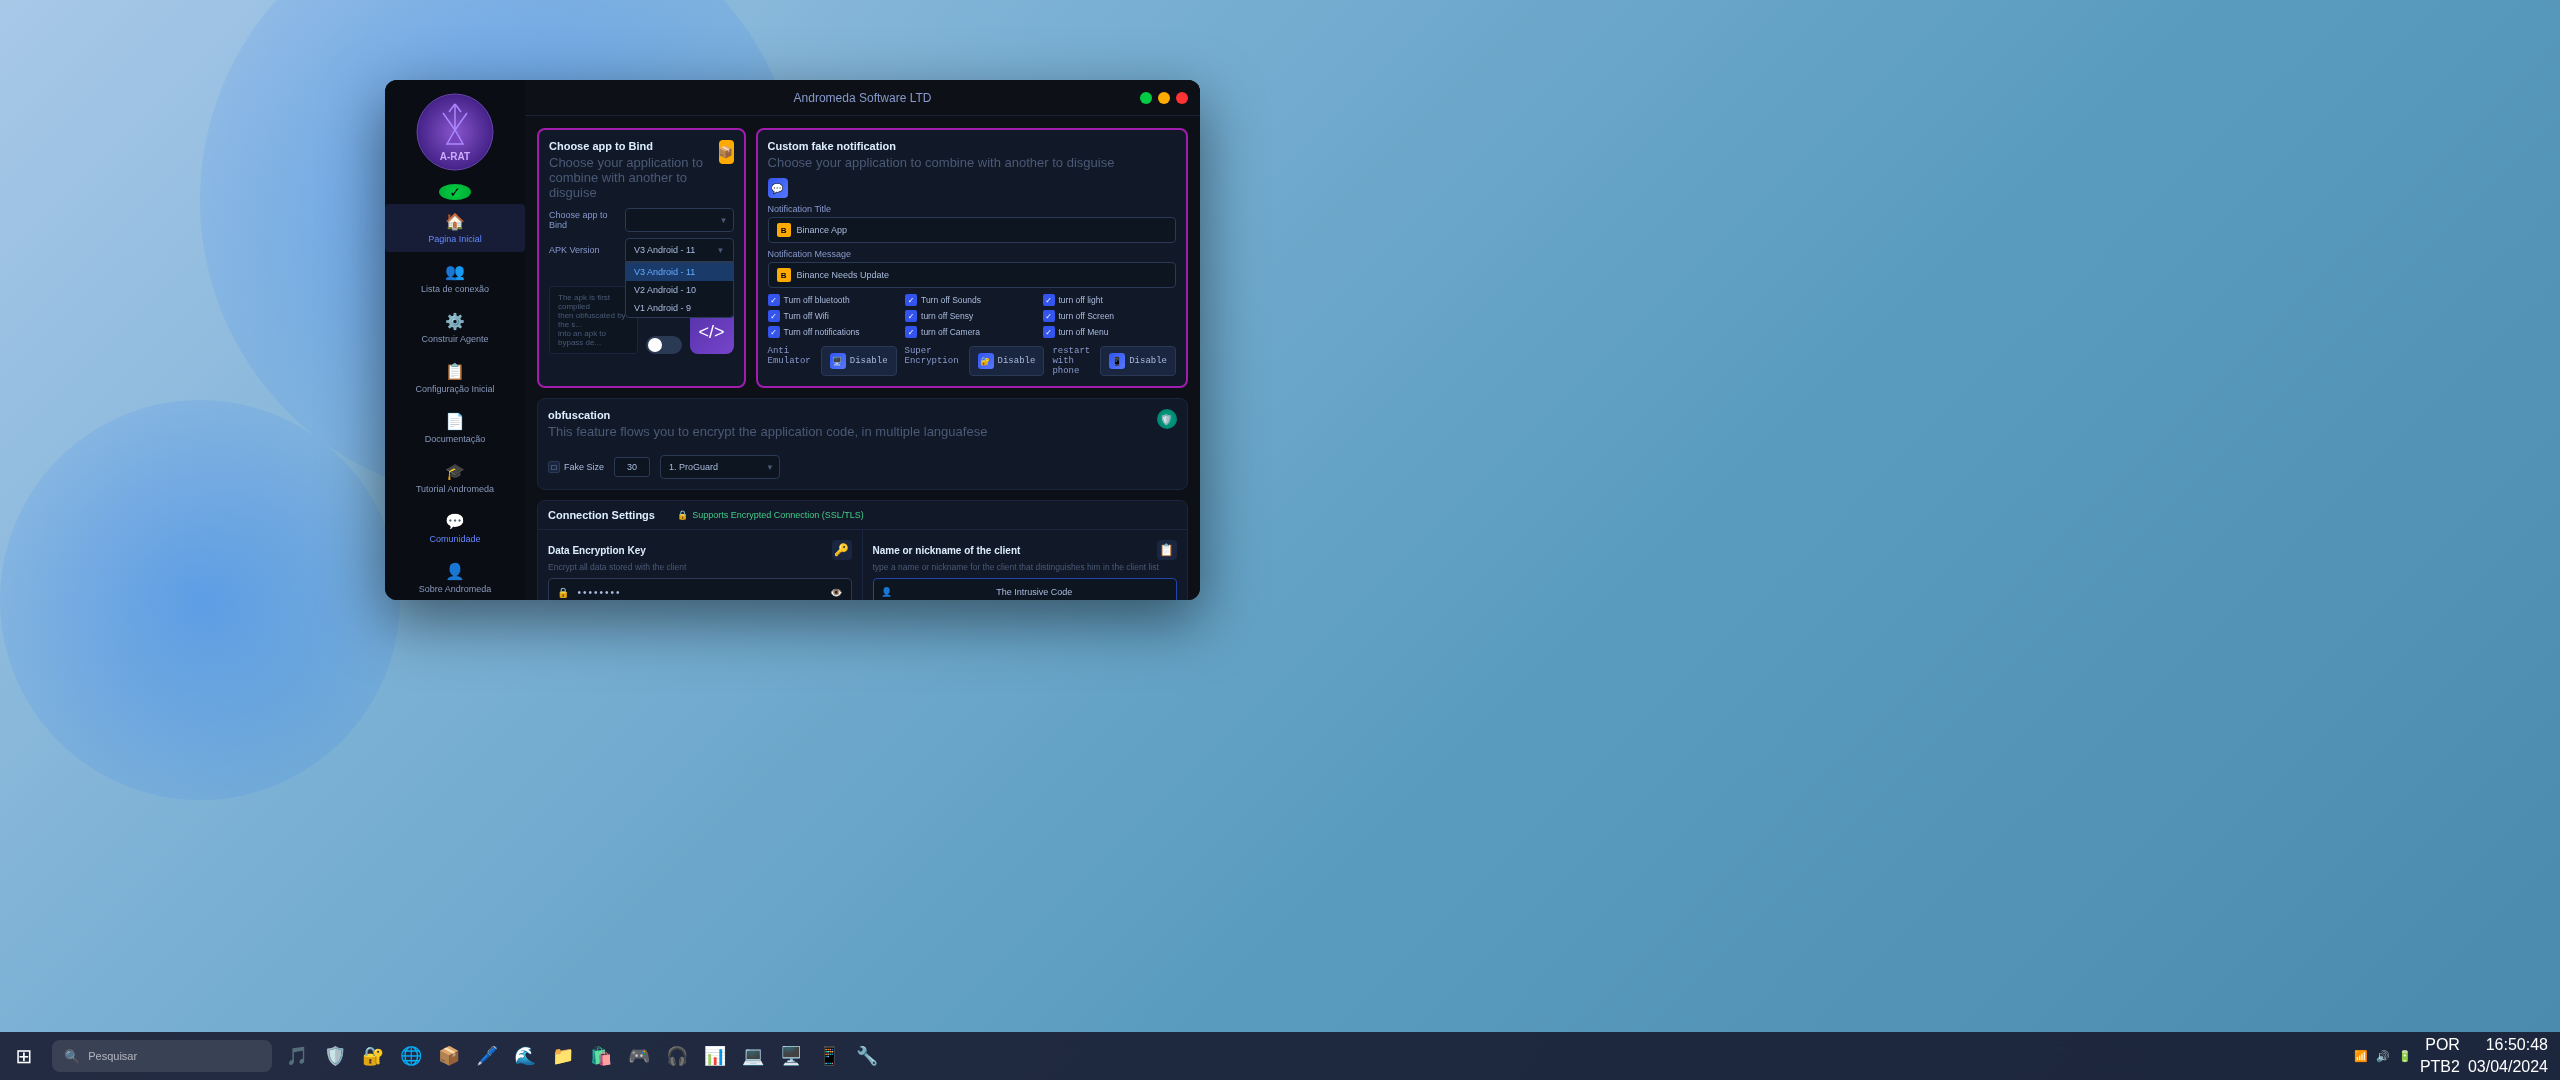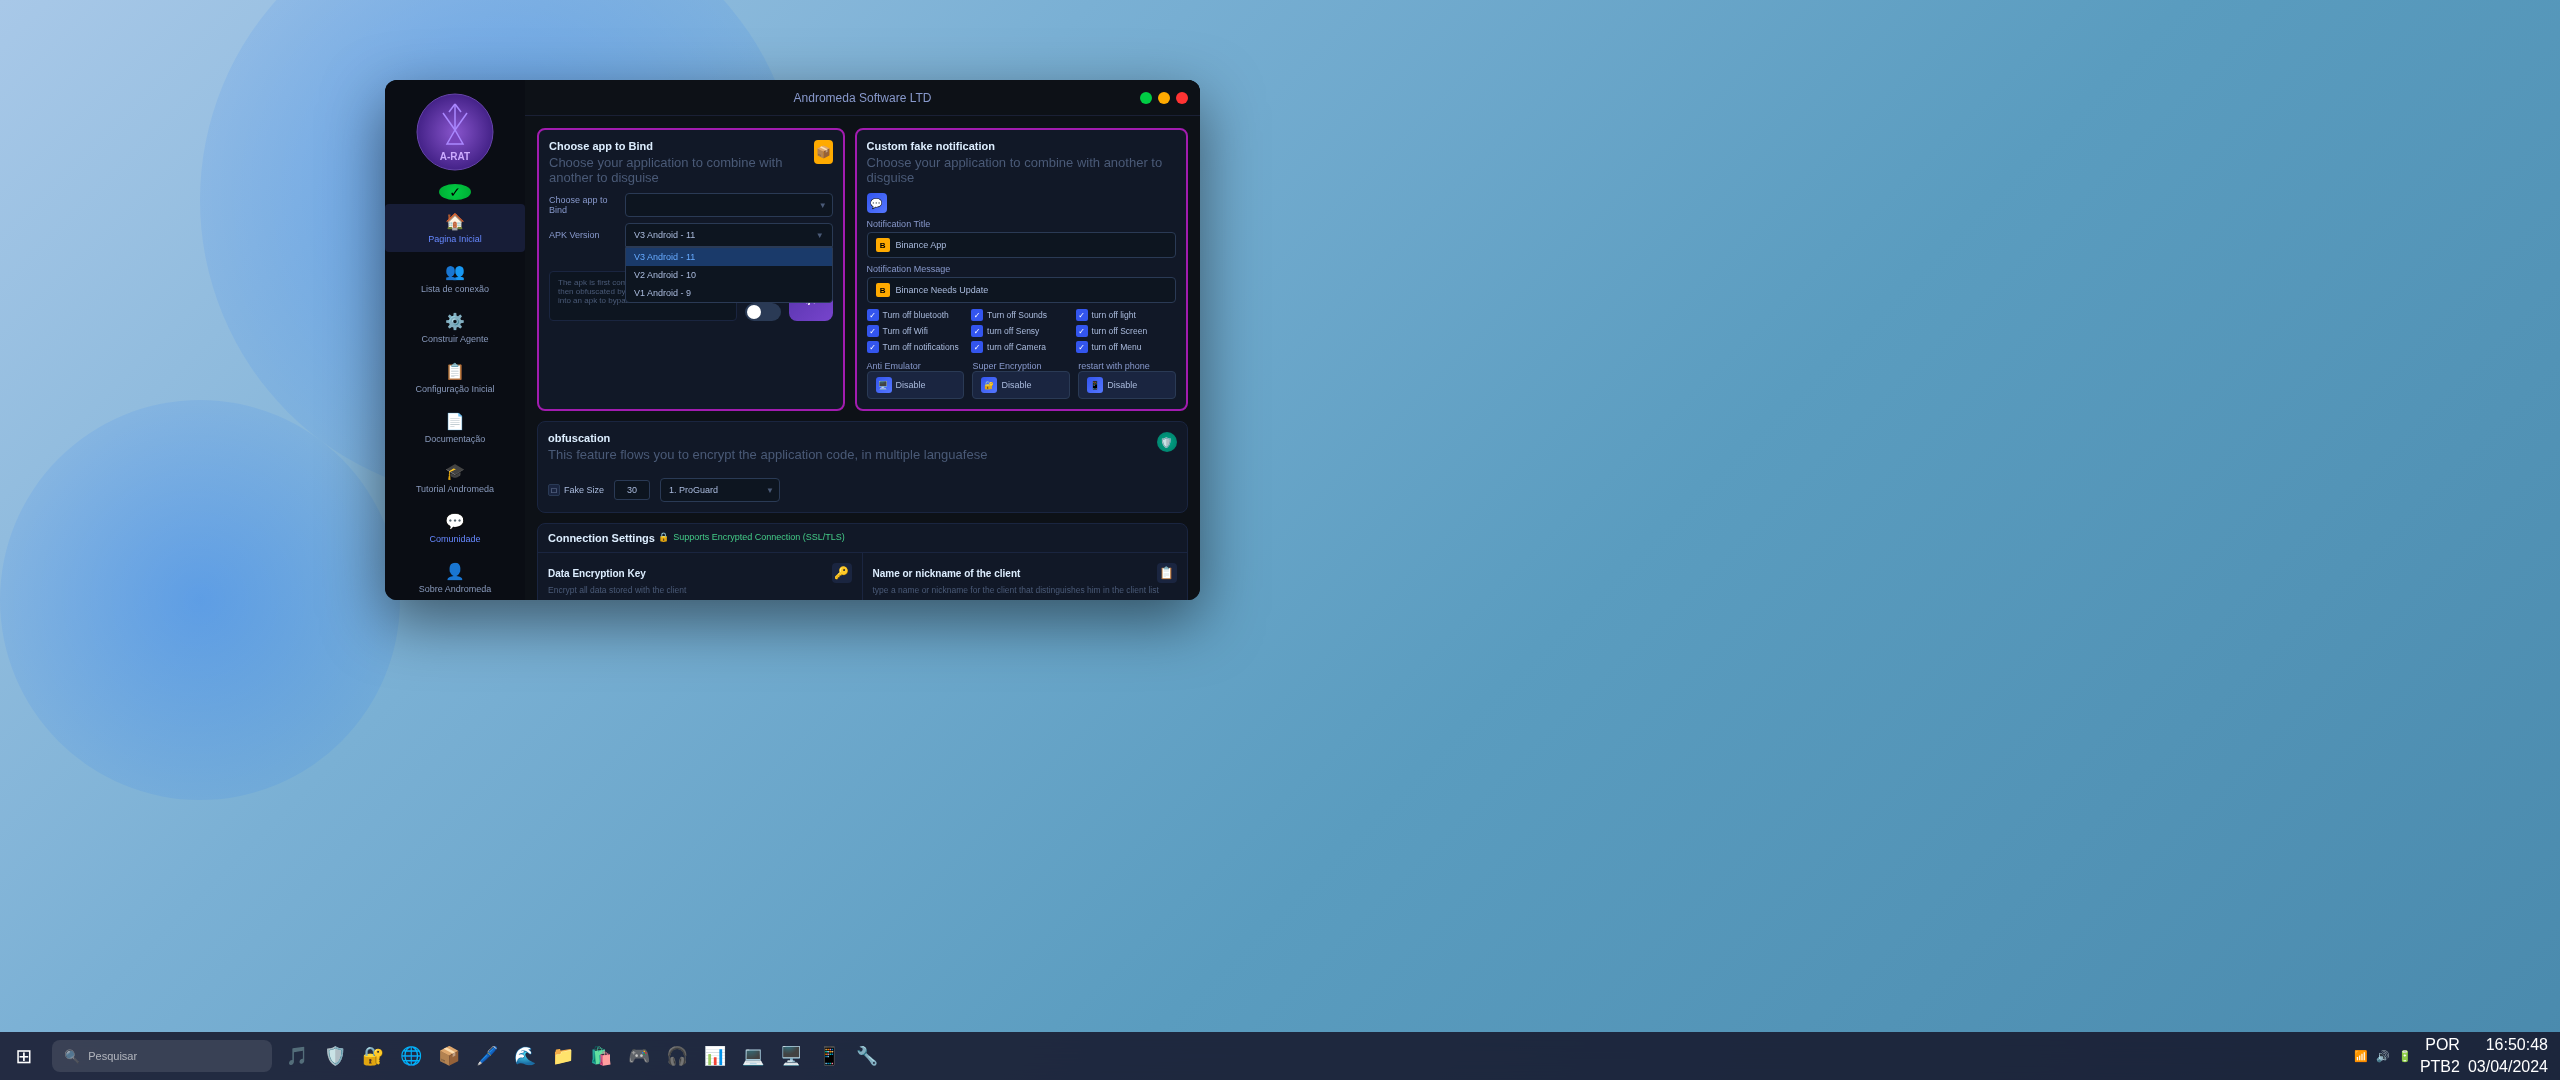--- a/index.html
+++ b/index.html
@@ -447,22 +447,23 @@
 
     
     .bottom-row {
       display: grid;
       grid-template-columns: repeat(3, 1fr);
       gap: 8px;
       margin-top: 8px;
     }
     .bottom-item {
       display: flex;
-      flex-direction: column;
-      gap: 0;
+      flex-direction: row;
+      gap: 10px;
+      font-family: Liberation Mono, monospace;
     }
     .bottom-item-title {
       font-size: 9px;
       color: #8899cc;
     }
     .disable-btn {
       display: flex;
       align-items: center;
       gap: 4px;
       background: #1a2540;
@@ -488,22 +489,22 @@
     .connection-section {
       background: #111827;
       border-radius: 8px;
       border: 1px solid #1a2540;
       margin-top: 10px;
     }
     .conn-header {
       padding: 8px 10px;
       border-bottom: 1px solid #1a2540;
       display: flex;
-      align-items: flex-start;
-      gap: 3px;
+      align-items: center;
+      gap: 22px;
     }
     .conn-title { font-size: 11px; color: #ddeeff; font-weight: 600; }
     .ssl-badge {
       font-size: 9px;
       color: #44cc88;
       display: flex;
       align-items: center;
       gap: 4px;
     }
     .conn-grid {

